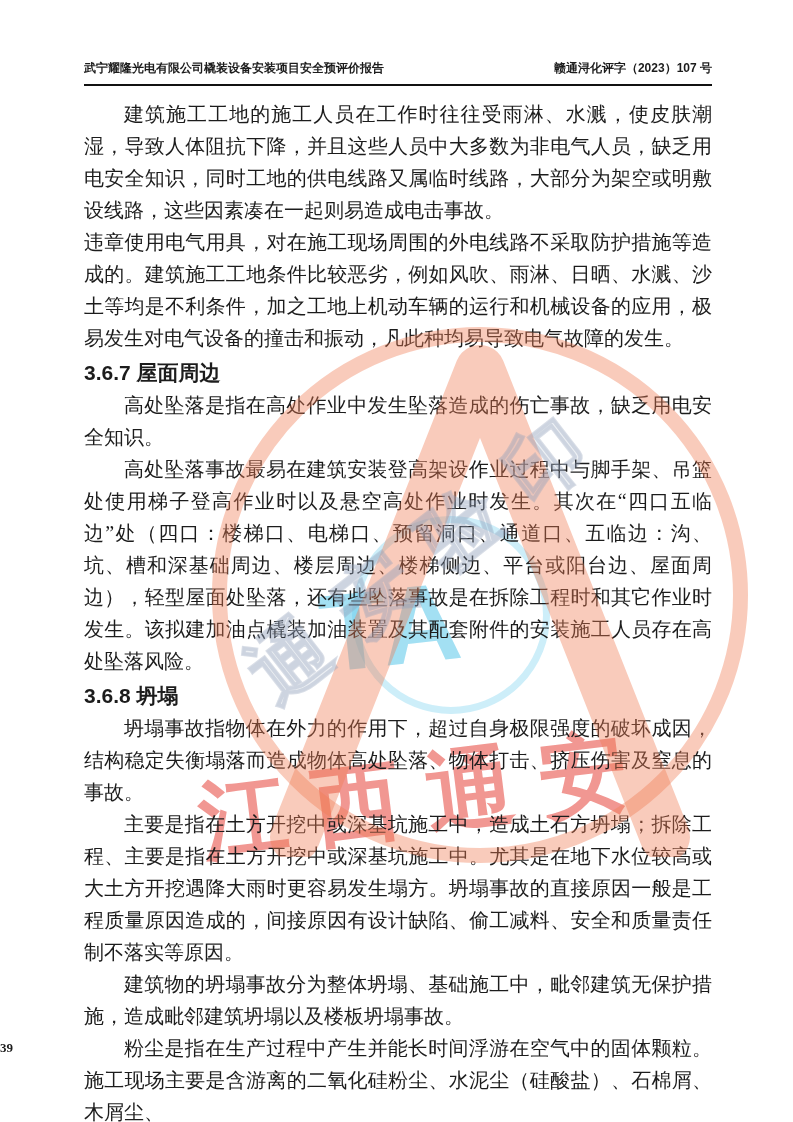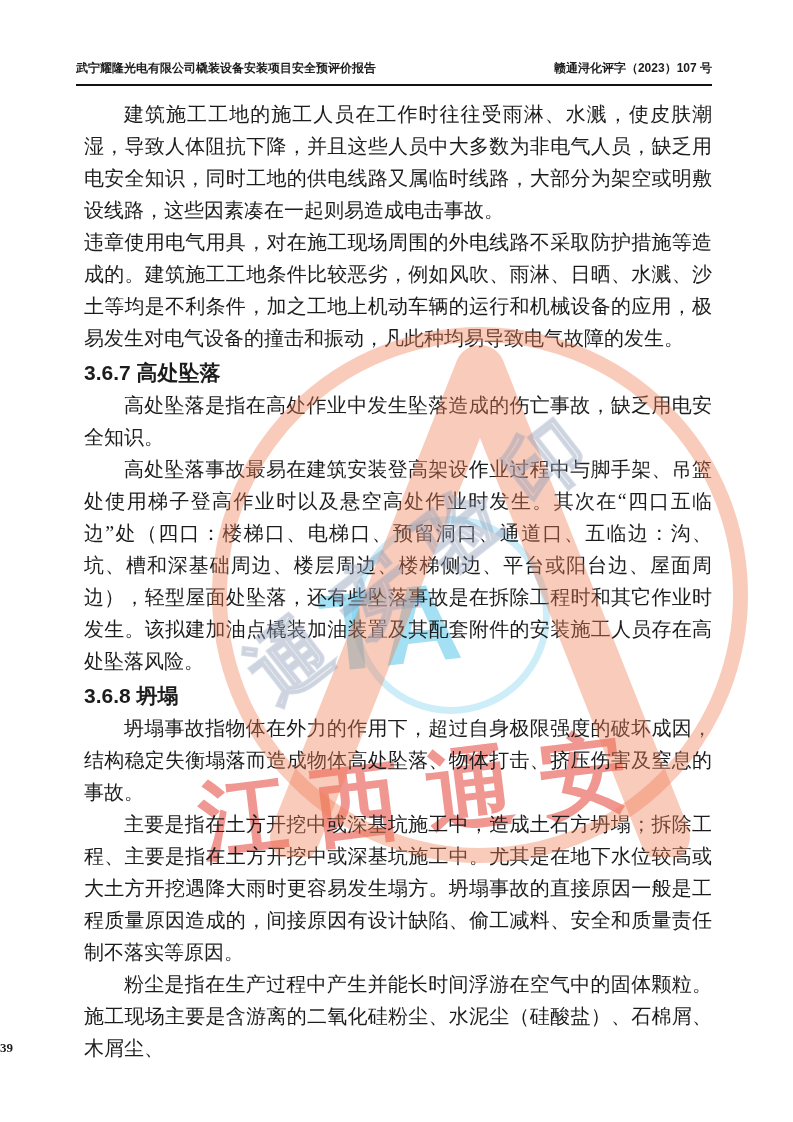--- a/index.html
+++ b/index.html
@@ -4,21 +4,21 @@
 <style>
   * { margin:0; padding:0; box-sizing:border-box; }
   html,body { background:#ffffff; }
   .page {
     position:relative; width:793px; height:1122px; margin:0 auto;
     background:#ffffff; overflow:hidden;
     font-family:"Liberation Serif","DejaVu Serif",serif; color:#1c1c1c;
   }
   
   .header {
-    position:absolute; left:76px; right:81px; top:60px;
+    position:absolute; left:84px; right:81px; top:60px;
     display:flex; justify-content:space-between; align-items:flex-end;
     padding-bottom:7px; border-bottom:2px solid #111;
     font-family:"Liberation Sans","DejaVu Sans",sans-serif;
     font-weight:bold; font-size:12px; white-space:nowrap;
   }
   
   .article { position:absolute; left:84px; right:81px; top:98px; z-index:2; }
   .para {
     font-size:20px; line-height:32px; text-align:justify; text-indent:2em;
   }
@@ -81,24 +81,25 @@
   <div class="wm wm-diag">通安验印</div>
 
   <div class="header">
     <span>武宁耀隆光电有限公司橇装设备安装项目安全预评价报告</span>
     <span>赣通浔化评字（2023）107 号</span>
   </div>
 
   <div class="article">
       <p class="para">建筑施工工地的施工人员在工作时往往受雨淋、水溅，使皮肤潮湿，导致人体阻抗下降，并且这些人员中大多数为非电气人员，缺乏用电安全知识，同时工地的供电线路又属临时线路，大部分为架空或明敷设线路，这些因素凑在一起则易造成电击事故。</p>
       <p class="para no-indent">违章使用电气用具，对在施工现场周围的外电线路不采取防护措施等造成的。建筑施工工地条件比较恶劣，例如风吹、雨淋、日晒、水溅、沙土等均是不利条件，加之工地上机动车辆的运行和机械设备的应用，极易发生对电气设备的撞击和振动，凡此种均易导致电气故障的发生。</p>
-      <h3 class="heading">3.6.7 高处坠落</h3>
+      <h3 class="heading">3.6.7 屋面周边</h3>
       <p class="para">高处坠落是指在高处作业中发生坠落造成的伤亡事故，缺乏用电安全知识。</p>
       <p class="para">高处坠落事故最易在建筑安装登高架设作业过程中与脚手架、吊篮处使用梯子登高作业时以及悬空高处作业时发生。其次在“四口五临边”处（四口：楼梯口、电梯口、预留洞口、通道口、五临边：沟、坑、槽和深基础周边、楼层周边、楼梯侧边、平台或阳台边、屋面周边），轻型屋面处坠落，还有些坠落事故是在拆除工程时和其它作业时发生。该拟建加油点橇装加油装置及其配套附件的安装施工人员存在高处坠落风险。</p>
       <h3 class="heading">3.6.8 坍塌</h3>
       <p class="para">坍塌事故指物体在外力的作用下，超过自身极限强度的破坏成因，结构稳定失衡塌落而造成物体高处坠落、物体打击、挤压伤害及窒息的事故。</p>
       <p class="para">主要是指在土方开挖中或深基坑施工中，造成土石方坍塌；拆除工程、主要是指在土方开挖中或深基坑施工中。尤其是在地下水位较高或大土方开挖遇降大雨时更容易发生塌方。坍塌事故的直接原因一般是工程质量原因造成的，间接原因有设计缺陷、偷工减料、安全和质量责任制不落实等原因。</p>
+      <p class="para">建筑物的坍塌事故分为整体坍塌、基础施工中，毗邻建筑无保护措施，造成毗邻建筑坍塌以及楼板坍塌事故。</p>
       <p class="para">粉尘是指在生产过程中产生并能长时间浮游在空气中的固体颗粒。施工现场主要是含游离的二氧化硅粉尘、水泥尘（硅酸盐）、石棉屑、木屑尘、</p>
     </div>
 
   <div class="footer">39</div>
 
 </div>
 
 </body></html>

